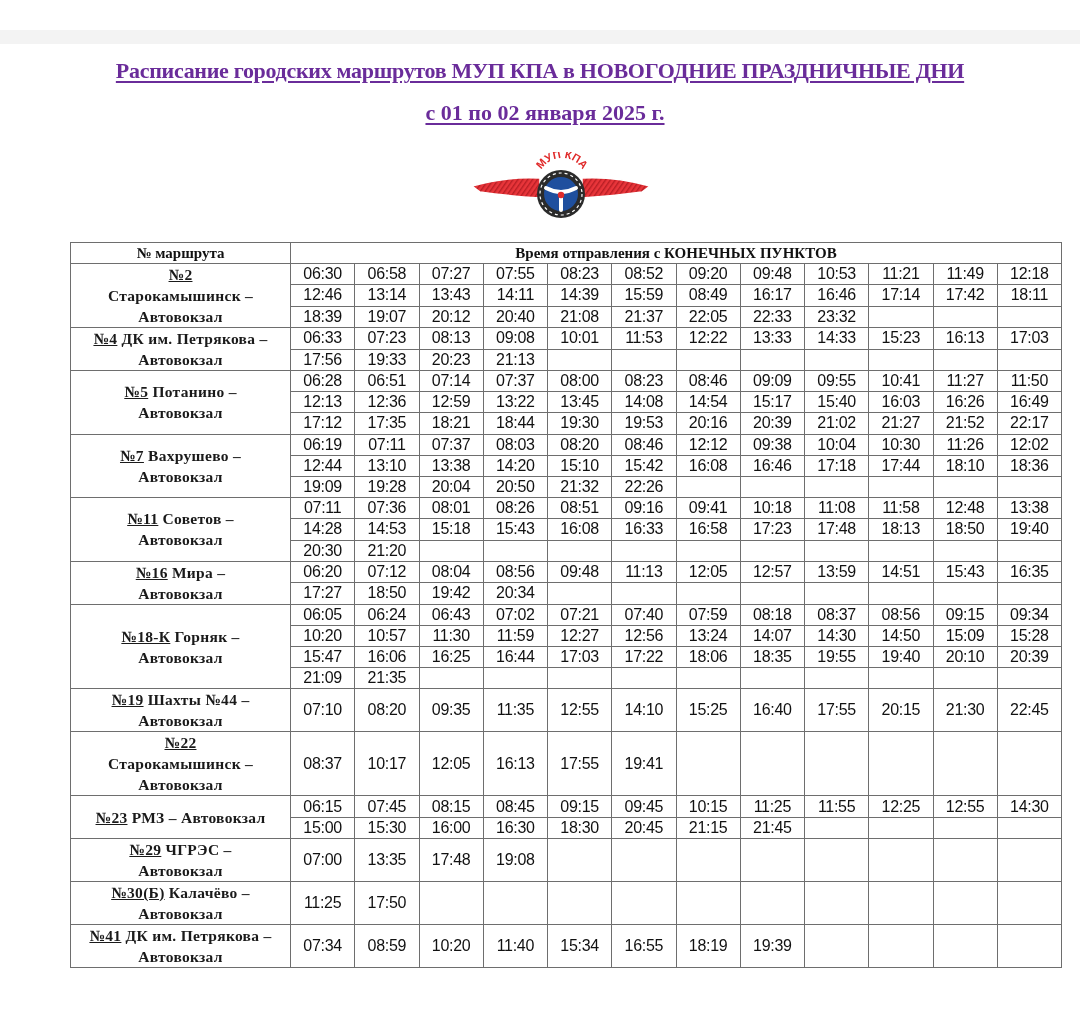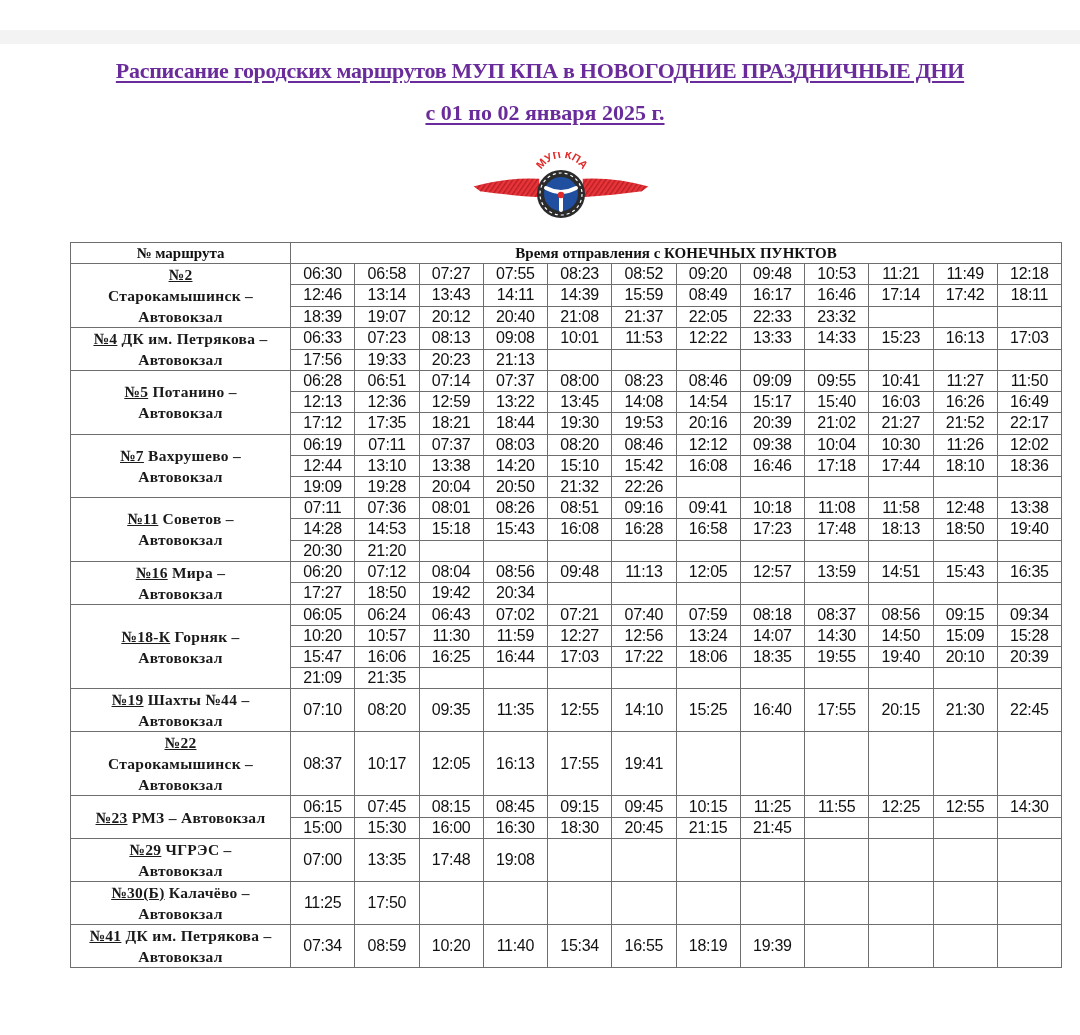--- a/index.html
+++ b/index.html
@@ -233,21 +233,21 @@
         <td class="t">11:58</td>
         <td class="t">12:48</td>
         <td class="t">13:38</td>
       </tr>
       <tr>
         <td class="t">14:28</td>
         <td class="t">14:53</td>
         <td class="t">15:18</td>
         <td class="t">15:43</td>
         <td class="t">16:08</td>
-        <td class="t">16:28</td>
+        <td class="t">16:33</td>
         <td class="t">16:58</td>
         <td class="t">17:23</td>
         <td class="t">17:48</td>
         <td class="t">18:13</td>
         <td class="t">18:50</td>
         <td class="t">19:40</td>
       </tr>
       <tr>
         <td class="t">20:30</td>
         <td class="t">21:20</td>

